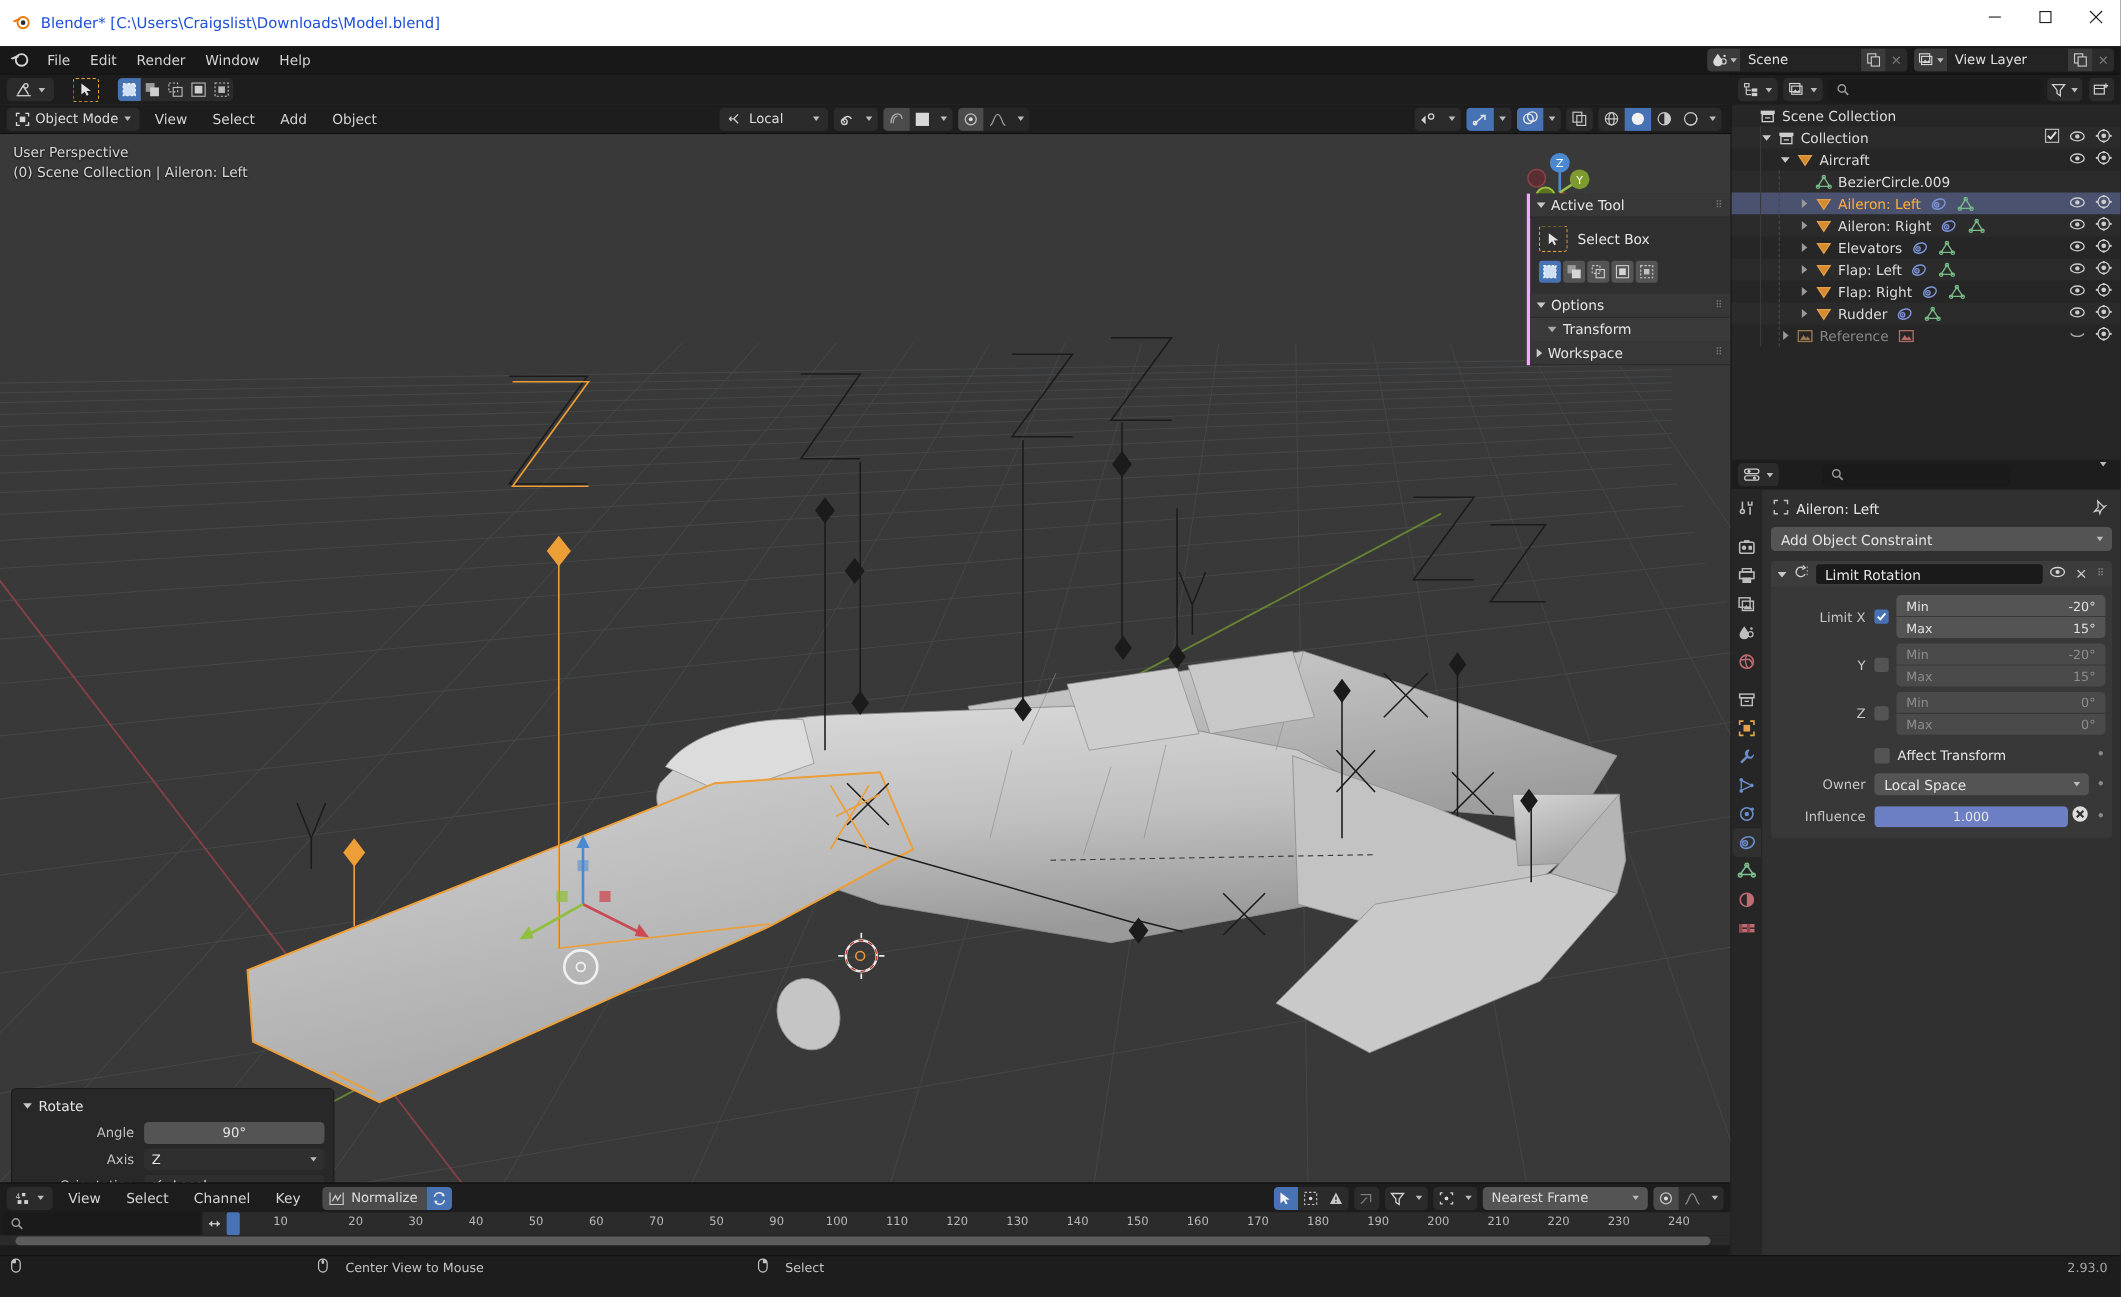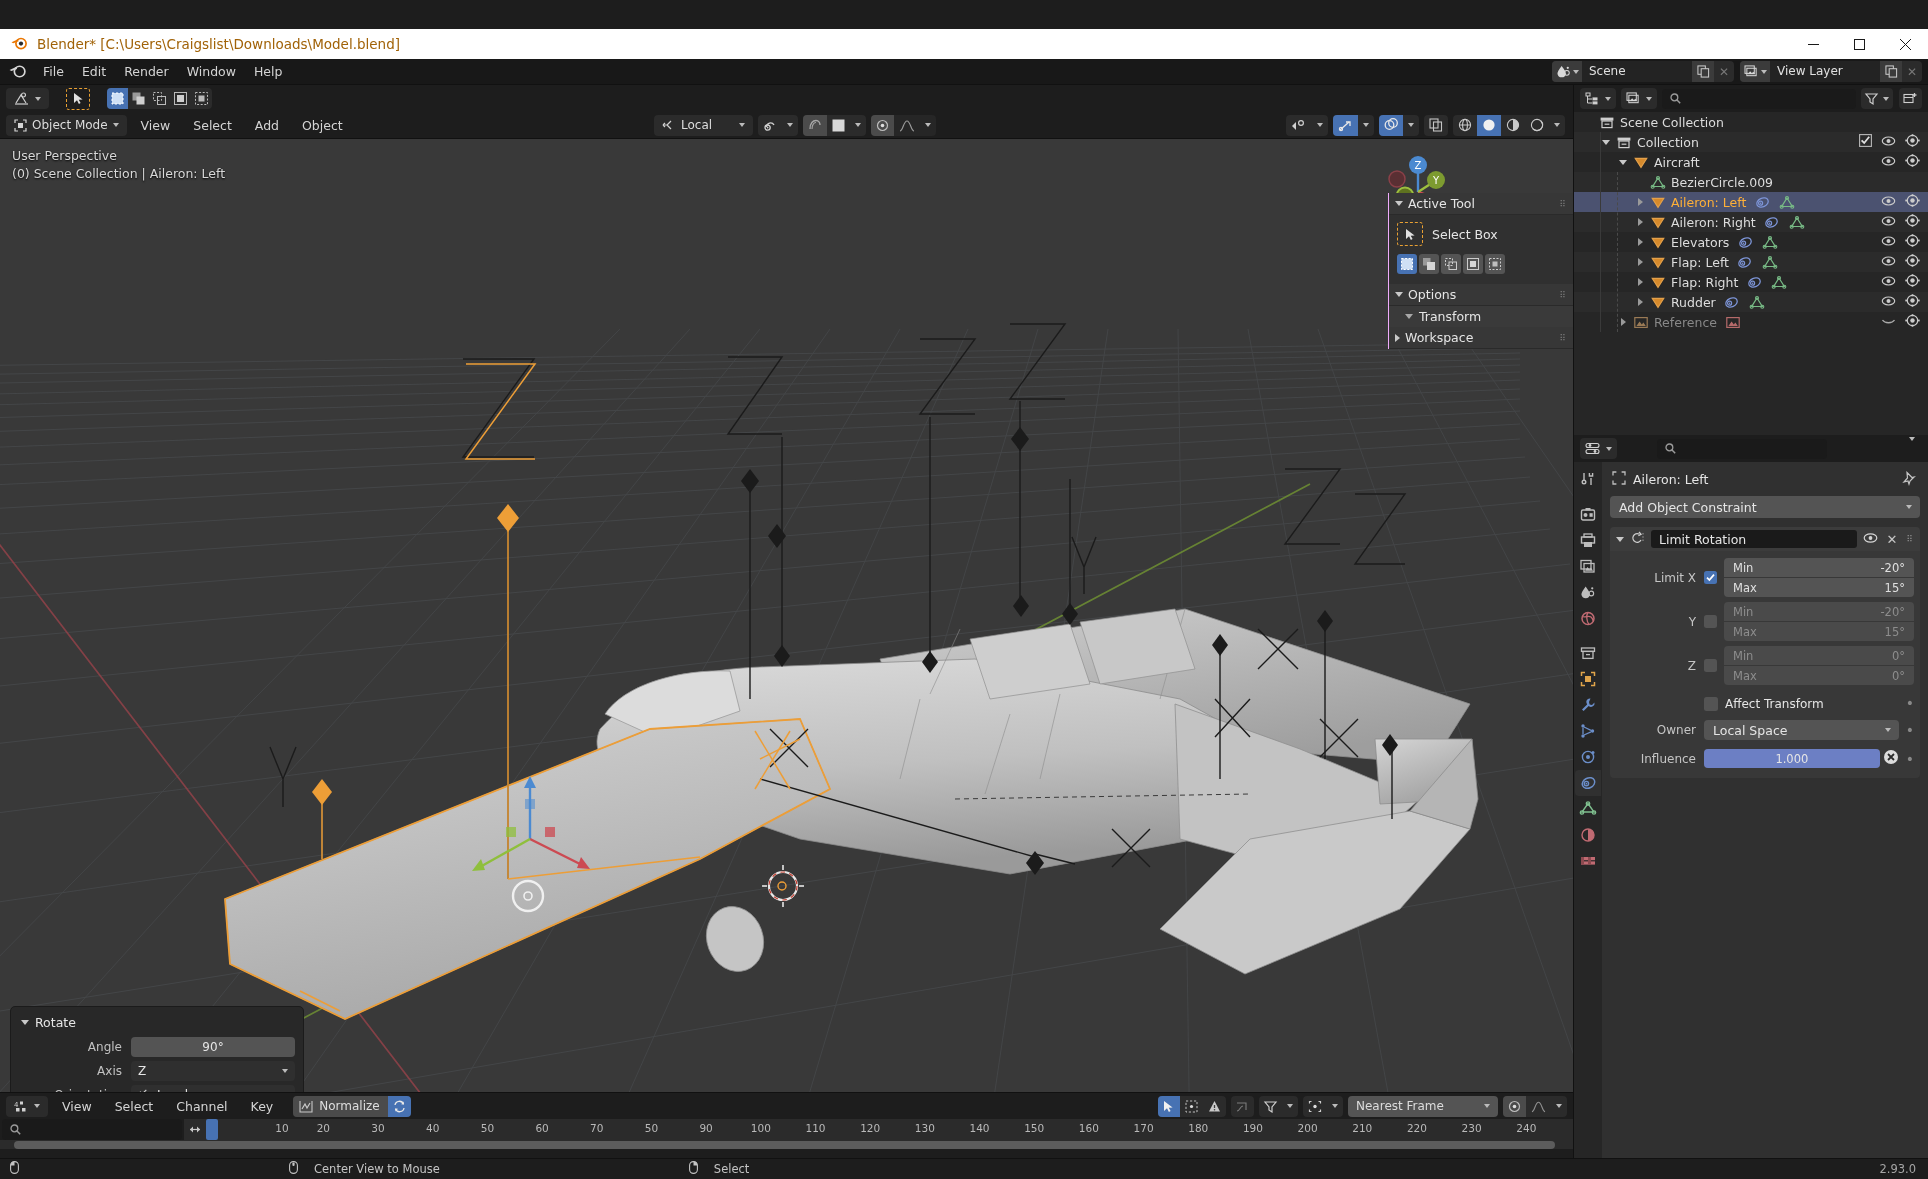--- a/index.html
+++ b/index.html
@@ -9,23 +9,23 @@
     font-family: "DejaVu Sans", "Liberation Sans", sans-serif;
     font-size: 13px;
     color: #e5e5e5;
     overflow: hidden;
     position: relative;
     -webkit-font-smoothing: antialiased;
   }
 
   
   #titlebar {
-    height: 30px; background:#ffffff; color:#a16207;
+    height: 42px; background:#ffffff; color:#1d4ed8;
     display:flex; align-items:center; padding-left:10px;
-    font-size:13.5px; position:relative;margin-top:29px;
+    font-size:13.5px; position:relative;
   }
   #titlebar .blender-logo { width:18px; height:18px; margin-right:9px; flex:none; }
   .winbtns { position:absolute; right:0; top:0; height:30px; display:flex; }
   .winbtn { width:46px; height:30px; display:flex; align-items:center; justify-content:center; color:#1a1a1a; }
   .winbtn svg { display:block; }
 
   
   #topbar {
     height: 26px; background:#181818; display:flex; align-items:center;
     padding-left:6px; gap:0px; position:relative; border-bottom:1px solid #111;
@@ -66,21 +66,21 @@
   .sep { width:7px; }
 
   
   #viewport { position:absolute; top:54px; left:0; width:1573px; height:1019px; overflow:hidden; background:#393939; }
   #vp-text { position:absolute; left:12px; top:8px; font-size:12.5px; color:#d8d8d8; line-height:18px; text-shadow:0 1px 2px #000; pointer-events:none;}
   .nav-gizmo { position:absolute; right:118px; top:16px; }
   .nav-btns { position:absolute; right:16px; top:75px; display:flex; flex-direction:column; gap:7px; }
   .nav-circ { width:28px;height:28px;border-radius:50%;background:#2c2c2c; display:flex;align-items:center;justify-content:center; }
 
   
-  #npanel { position:absolute; right:0; top:54px; width:185px; background:#303030; border-left:1px solid #f0abfc; }
+  #npanel { position:absolute; right:0; top:54px; width:185px; background:#303030; border-left:3px solid #f0abfc; }
   .np-hdr { background:#373737; height:22px; display:flex; align-items:center; padding:0 6px; font-size:12.5px; gap:5px; border-bottom:1px solid #2a2a2a;}
   .np-hdr .dots { margin-left:auto; color:#777; font-size:9px; letter-spacing:1px;}
   .tri-r { width:0;height:0;border-top:4px solid transparent;border-bottom:4px solid transparent;border-left:5px solid #c9c9c9; }
   .tri-d { width:0;height:0;border-left:4px solid transparent;border-right:4px solid transparent;border-top:5px solid #c9c9c9; }
   .np-body { padding:7px 8px 10px; }
   .np-row { display:flex; align-items:center; gap:9px; margin-bottom:8px; font-size:12.5px;}
   .tool-icon-box { width:26px;height:24px;border:1.5px dashed #e8a033; border-radius:3px; display:flex;align-items:center;justify-content:center;}
   .mode-strip { display:flex; gap:2px; }
   .mode-sq { width:20px;height:20px; background:#545454; border-radius:3px; display:flex;align-items:center;justify-content:center;}
   .mode-sq.on { background:#4772b3; }
@@ -916,21 +916,21 @@
         </div>
         <div style="width:22px; display:flex; align-items:center; justify-content:center; background:#2b2b2b;">
           <svg width="14" height="9" viewBox="0 0 14 9">
               <line x1="2" y1="4.5" x2="12" y2="4.5" stroke="#c9c9c9" stroke-width="1.2"></line>
               <path d="M2 4.5 l3 -3 v6z" fill="#c9c9c9"></path>
               <path d="M12 4.5 l-3 -3 v6z" fill="#c9c9c9"></path>
             </svg>
         </div>
         <div class="ruler" style="flex:1;" id="ruler">
           <div style="position:absolute; left:0; top:0; bottom:0; width:12px; background:#4772b3; border-radius:2px;"></div>
-        <div class="tick" style="left: 76px;">10</div>
+        <div class="tick" style="left: 49px;">10</div>
             <div class="tick" style="left: 117.36px;">20</div>
             <div class="tick" style="left: 172.04px;">30</div>
             <div class="tick" style="left: 226.72px;">40</div>
             <div class="tick" style="left: 281.4px;">50</div>
             <div class="tick" style="left: 336.08px;">60</div>
             <div class="tick" style="left: 390.76px;">70</div>
             <div class="tick" style="left: 445.44px;">50</div>
             <div class="tick" style="left: 500.12px;">90</div>
             <div class="tick" style="left: 554.8px;">100</div>
             <div class="tick" style="left: 609.48px;">110</div>

